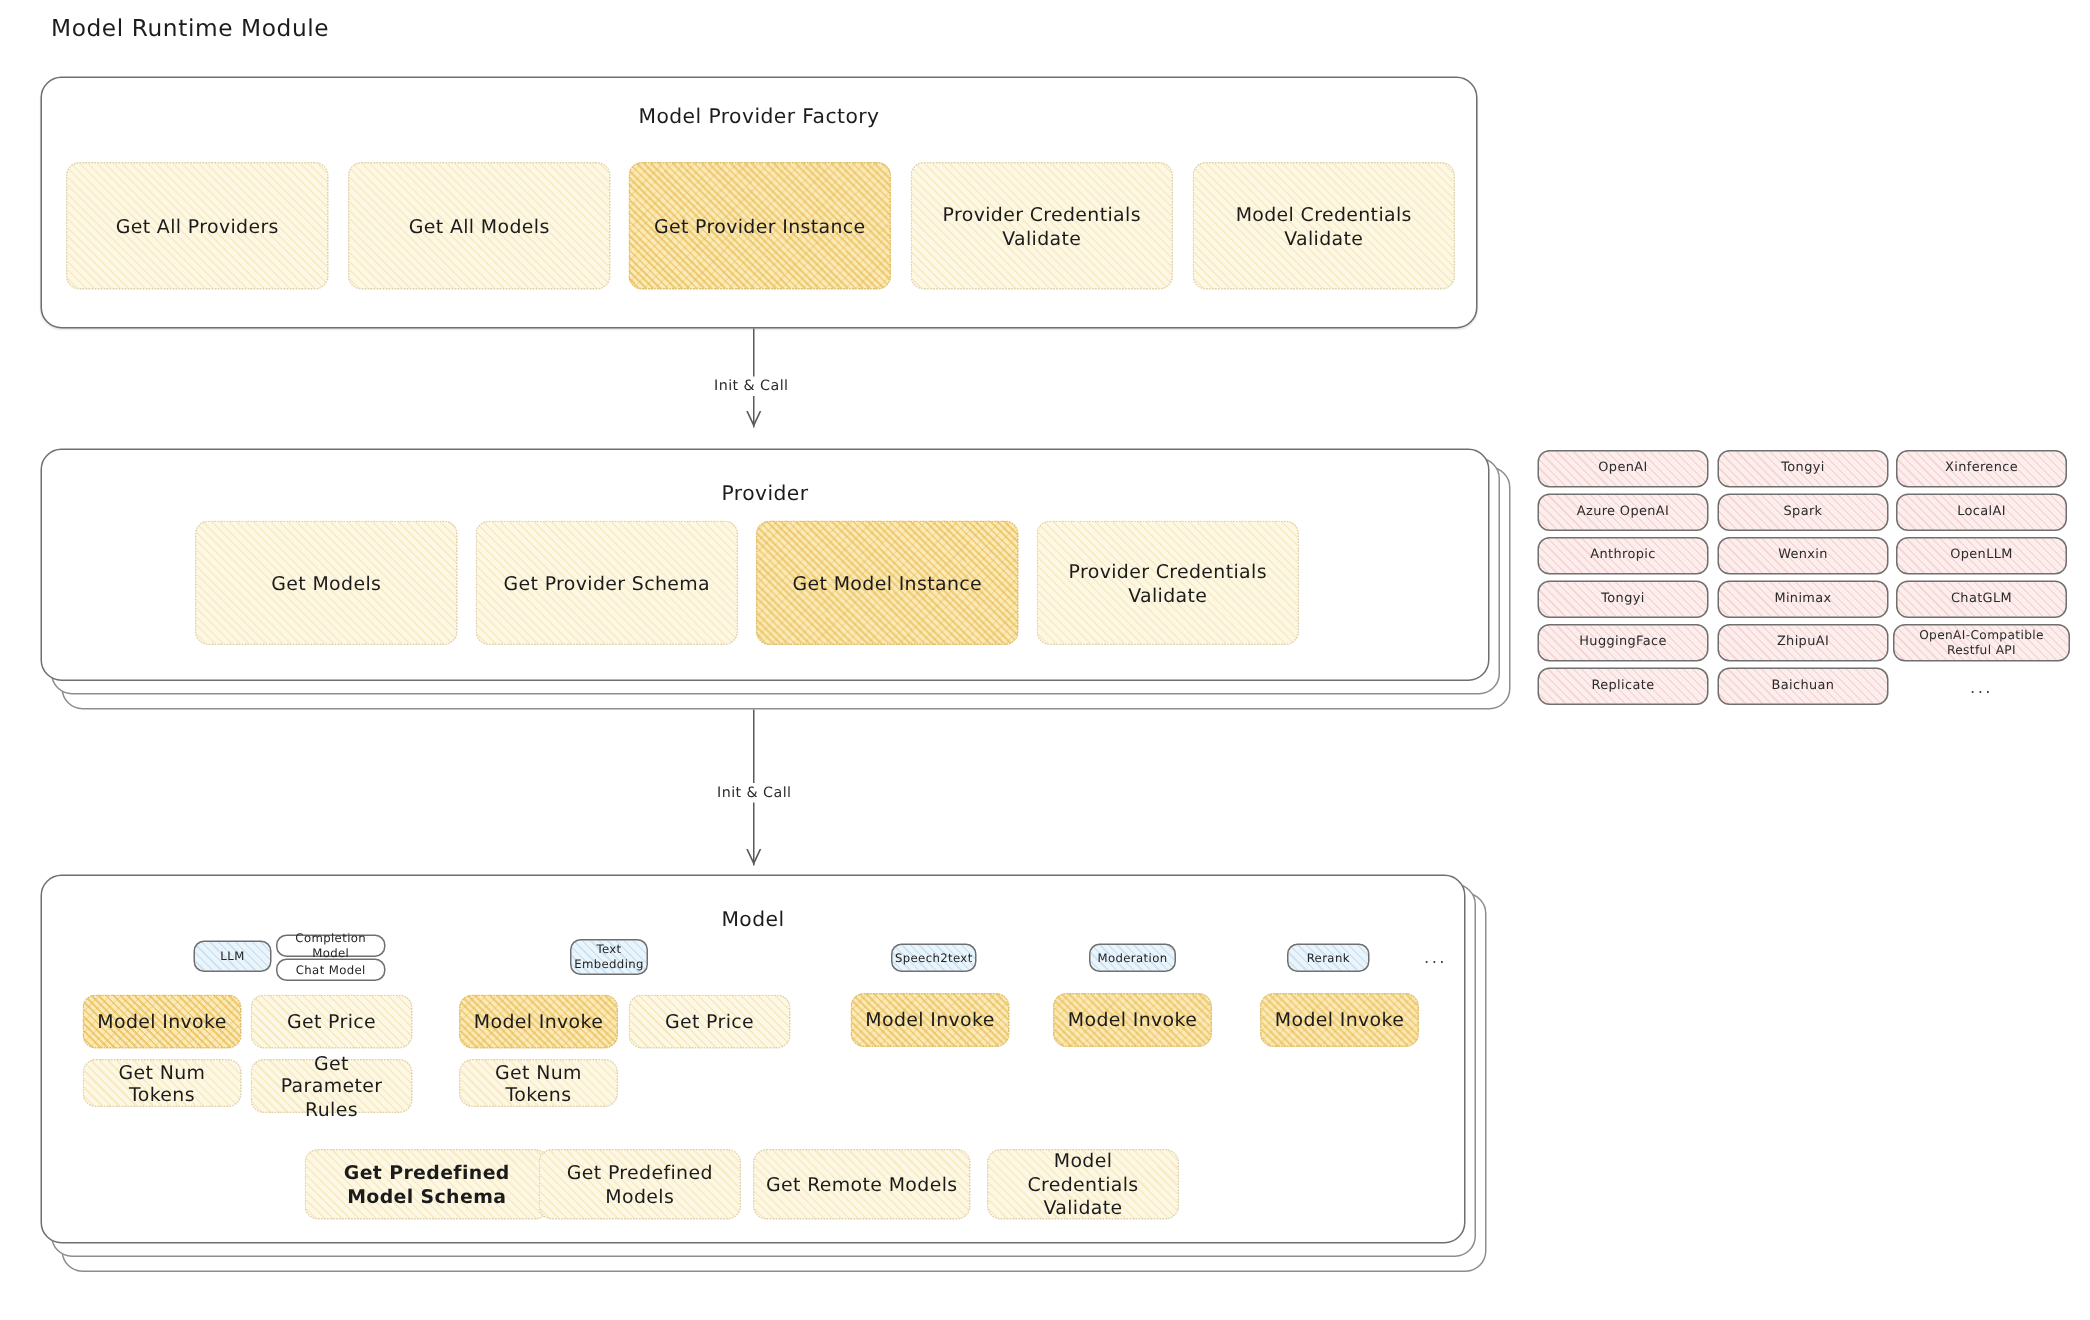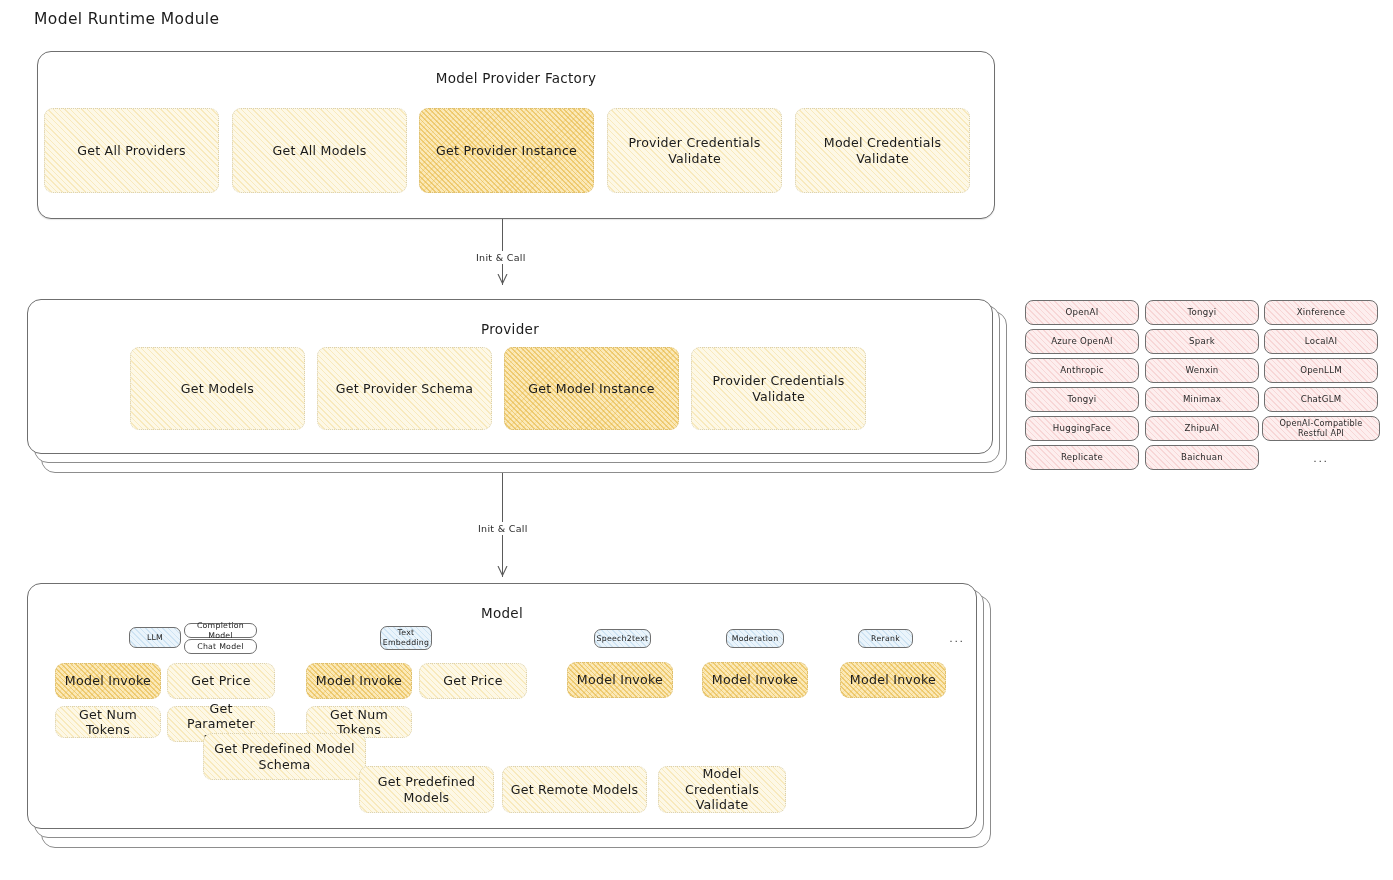--- a/index.html
+++ b/index.html
@@ -117,21 +117,21 @@
     letter-spacing: .3px;
   }
 </style>
 </head>
 <body>
 
 <div id="canvas">
 
   <div id="page-title" class="hand">Model Runtime Module</div>
 
-  <div class="panel shadowed" style="left:27px; top:51px; width:958px; height:168px;margin-left:10px;">
+  <div class="panel shadowed" style="left:27px; top:51px; width:958px; height:168px;">
     <div class="panel-title hand" style="top:18px;">Model Provider Factory</div>
   </div>
 
   <div class="node y hand" style="left:44px; top:108px; width:175px; height:85px;">
     <span>Get All Providers</span>
   </div>
   <div class="node y2 hand" style="left:419px; top:108px; width:175px; height:85px;">
     <span>Get Provider Instance</span>
   </div>
   <div class="node y hand" style="left:232px; top:108px; width:175px; height:85px;">
@@ -286,21 +286,21 @@
   <div class="node y2 hand" style="left:567px; top:662px; width:106px; height:36px; z-index:2;">
     <span>Model Invoke</span>
   </div>
   <div class="node y2 hand" style="left:702px; top:662px; width:106px; height:36px; z-index:2;">
     <span>Model Invoke</span>
   </div>
   <div class="node y2 hand" style="left:840px; top:662px; width:106px; height:36px; z-index:2;">
     <span>Model Invoke</span>
   </div>
 
-  <div class="node y hand" style="left:203px; top:733px; width:163px; height:47px; z-index:2;">
+  <div class="node y hand" style="left:203px; top:766px; width:163px; height:47px; z-index:2;font-weight:bold;">
     <span>Get Predefined Model Schema</span>
   </div>
   <div class="node y hand" style="left:359px; top:766px; width:135px; height:47px; z-index:2;">
     <span>Get Predefined Models</span>
   </div>
   <div class="node y hand" style="left:502px; top:766px; width:145px; height:47px; z-index:2;">
     <span>Get Remote Models</span>
   </div>
   <div class="node y hand" style="left:658px; top:766px; width:128px; height:47px; z-index:2;">
     <span>Model Credentials Validate</span>

